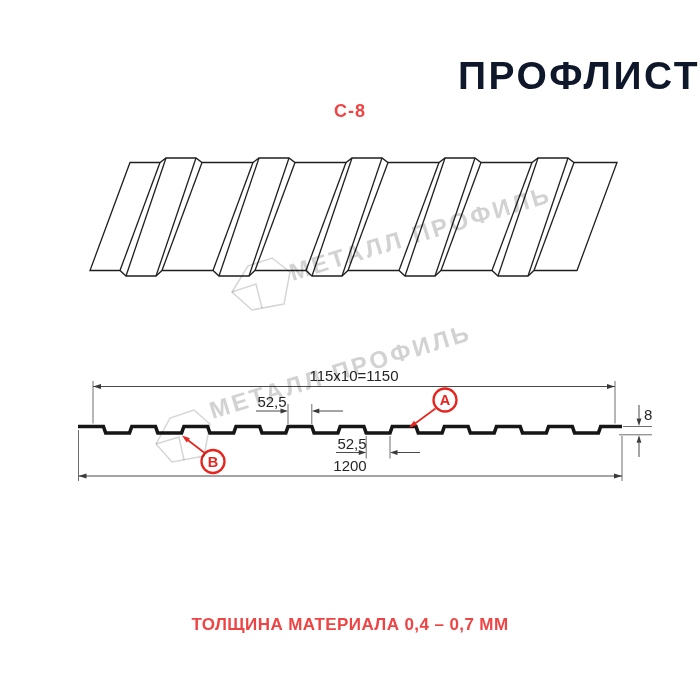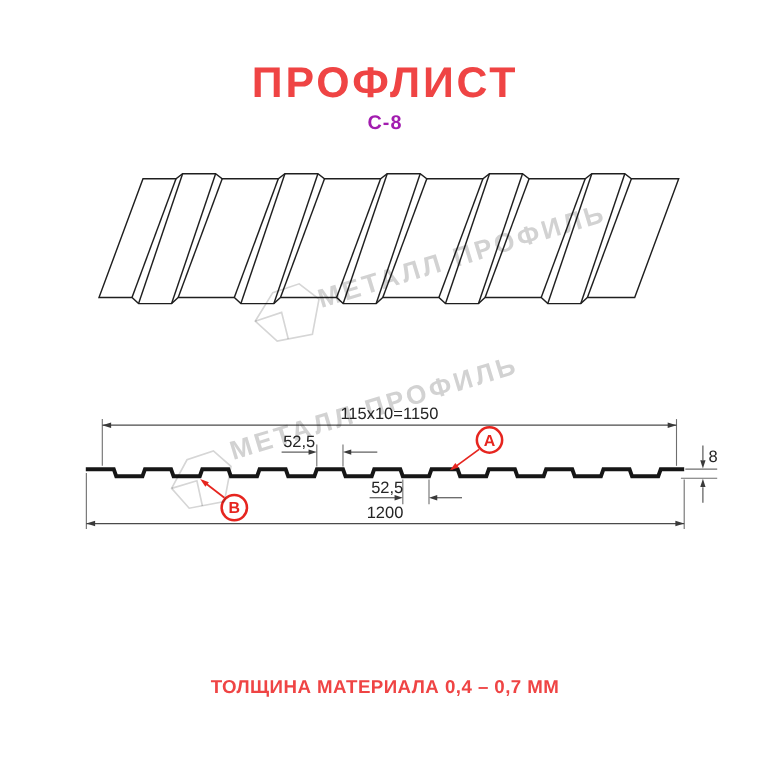--- a/index.html
+++ b/index.html
@@ -1,21 +1,21 @@
 <!DOCTYPE html>
 <html><head>
 <meta charset="utf-8">
 <style>
   html,body{margin:0;padding:0;background:#fff;}
   #page{position:relative;width:700px;height:700px;background:#ffffff;overflow:hidden;
         font-family:"Liberation Sans",sans-serif;}
-  .title{position:absolute;left:0;top:54px;width:700px;text-align:center;
-         font-size:39px;font-weight:800;letter-spacing:2.5px;color:#ef4444;}
+  .title{position:absolute;left:0;top:54px;width:700px;text-align:right;
+         font-size:39px;font-weight:800;letter-spacing:2.5px;color:#0f172a;}
   .subtitle{position:absolute;left:0;top:101px;width:700px;text-align:center;
-         font-size:18px;font-weight:700;letter-spacing:1px;color:#a21caf;}
+         font-size:18px;font-weight:700;letter-spacing:1px;color:#ef4444;}
   .footer{position:absolute;left:0;top:615px;width:700px;text-align:center;
          font-size:17px;font-weight:600;letter-spacing:.4px;color:#ef4444;}
   .wm-text{position:absolute;white-space:nowrap;font-size:24px;font-weight:700;
          letter-spacing:3px;color:#d2d2d2;transform:rotate(-17deg);
          transform-origin:0 0;mix-blend-mode:multiply;pointer-events:none;}
   #wm1{left:286px;top:260px;}
   #wm2{left:206px;top:398px;}
   svg{position:absolute;left:0;top:0;}
   .edge{stroke:#1f1f1f;stroke-width:1.3;fill:none;}
   .sil{stroke:#1f1f1f;stroke-width:1.3;fill:#ffffff;}

